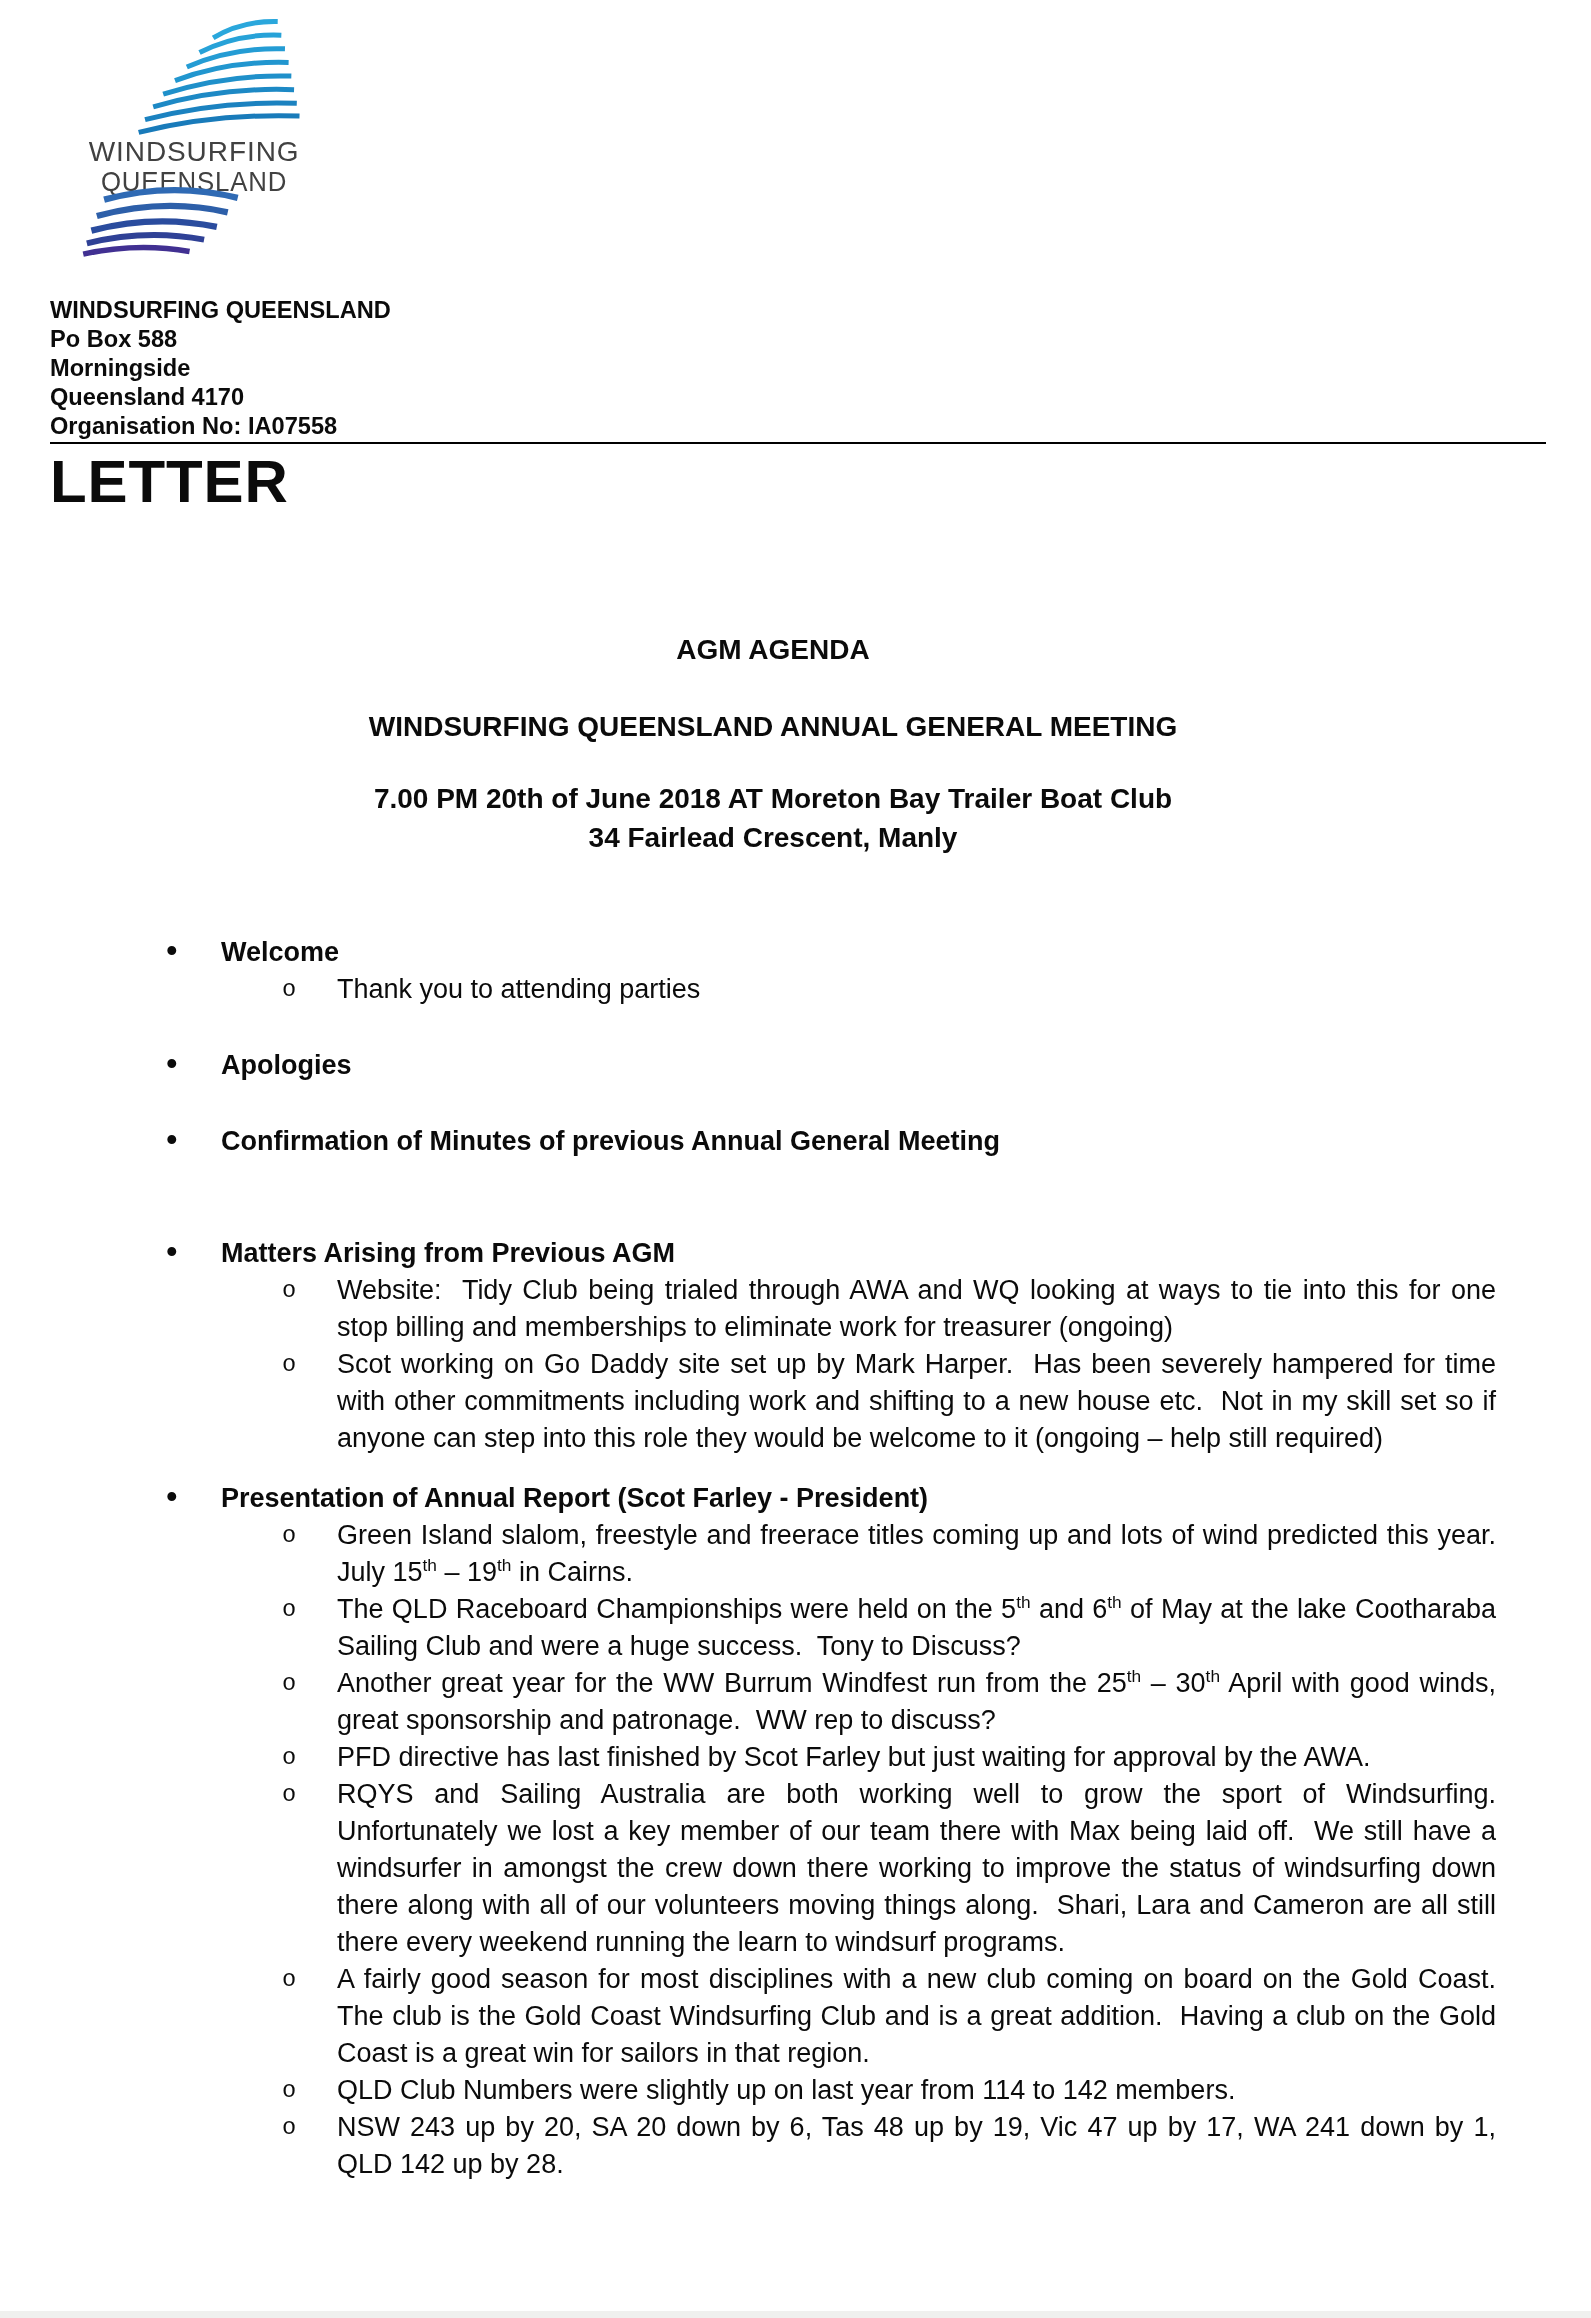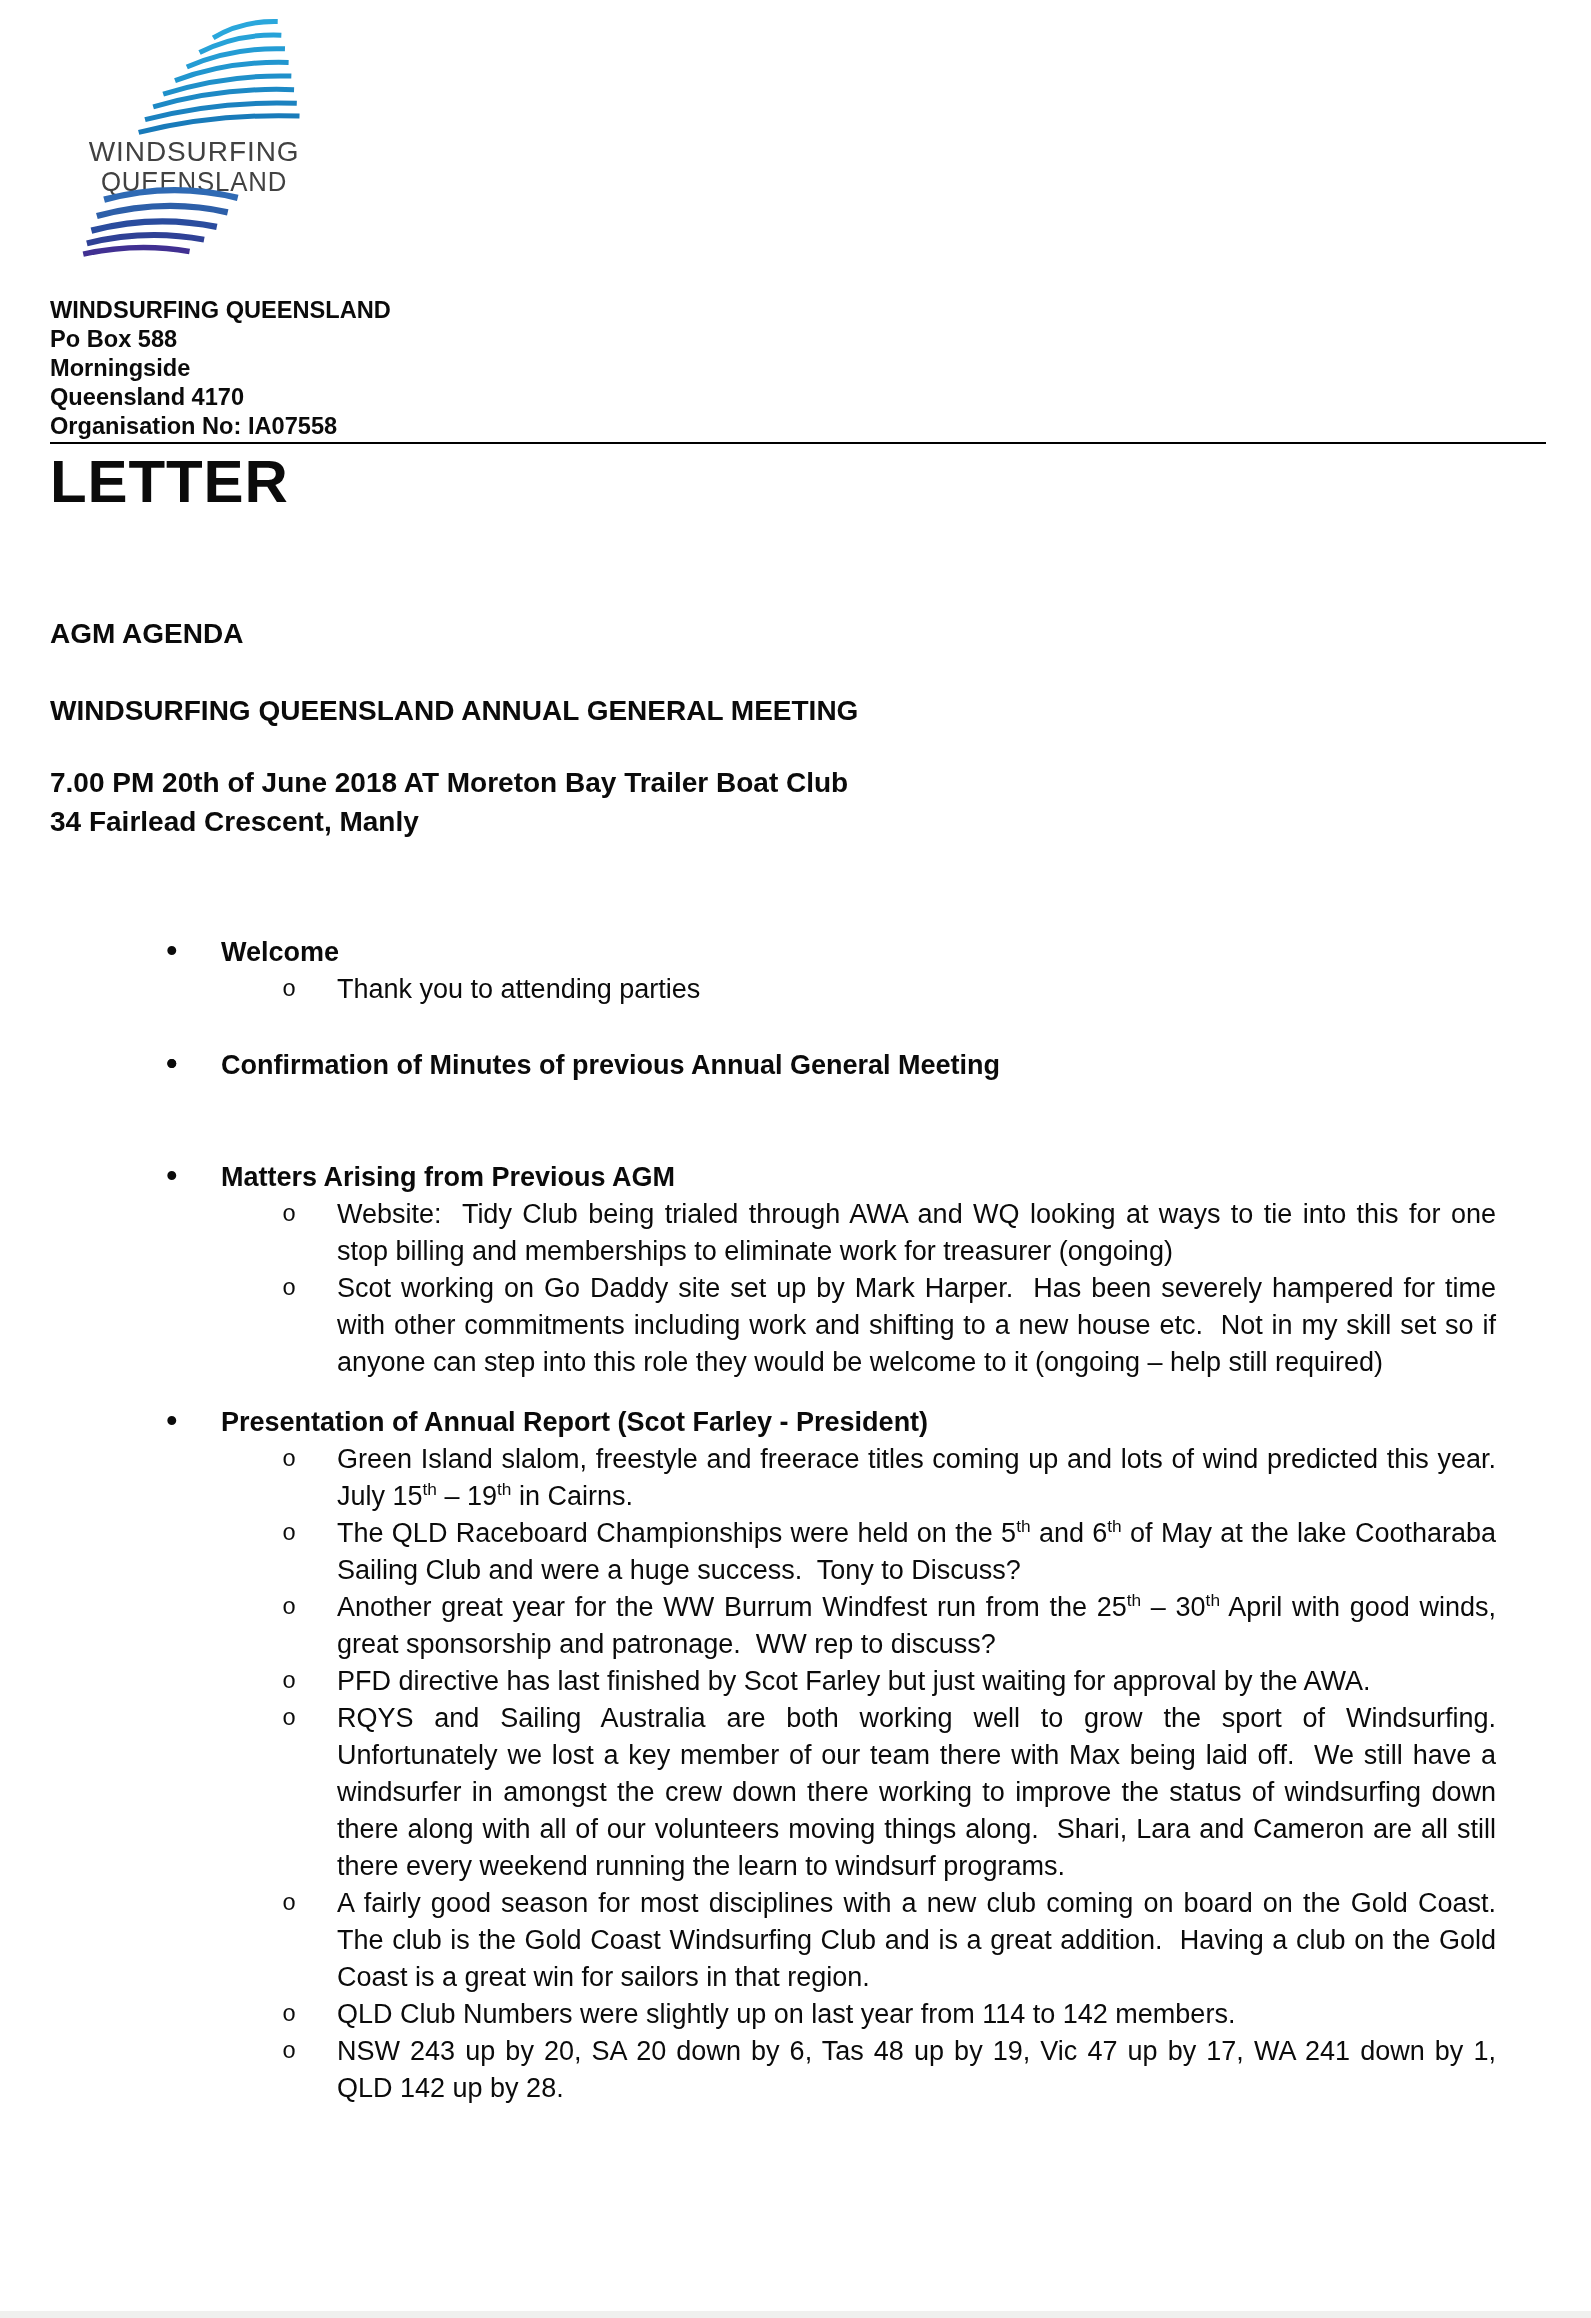--- a/index.html
+++ b/index.html
@@ -24,22 +24,22 @@
   }
   .rule{
     position:absolute;left:50px;top:442px;width:1496px;
     border-top:2.7px solid #000;
   }
   .doc-type{
     position:absolute;left:50px;top:447px;
     font-size:60px;font-weight:bold;letter-spacing:0.9px;
   }
   .headings{
-    position:absolute;left:50px;top:615px;width:1446px;
-    font-weight:bold;font-size:28px;line-height:38px;
+    position:absolute;left:50px;top:631px;width:1446px;
+    text-align:center;font-weight:bold;font-size:28px;line-height:38px;
   }
   .h1{margin-bottom:39px;}
   .h2{margin-bottom:33px;}
   .h3{line-height:39px;}
   .agenda{
     position:absolute;left:0;top:934px;width:1592px;
     font-size:27px;line-height:37px;
   }
   .item{position:relative;}
   .item + .item{margin-top:39px;}
@@ -122,20 +122,21 @@
       <div class="item">
         <span class="b">•</span>
         <div class="label">Welcome</div>
         <div class="sub">
           <span class="sb">o</span>
           <div class="stext"><span>Thank you to attending parties</span></div>
         </div>
       </div>
       <div class="item">
         <span class="b">•</span>
+        <div class="label">Apologies</div>
       </div>
       <div class="item">
         <span class="b">•</span>
         <div class="label">Confirmation of Minutes of previous Annual General Meeting</div>
       </div>
       <div class="item">
         <span class="b">•</span>
         <div class="label">Matters Arising from Previous AGM</div>
         <div class="sub">
           <span class="sb">o</span>

